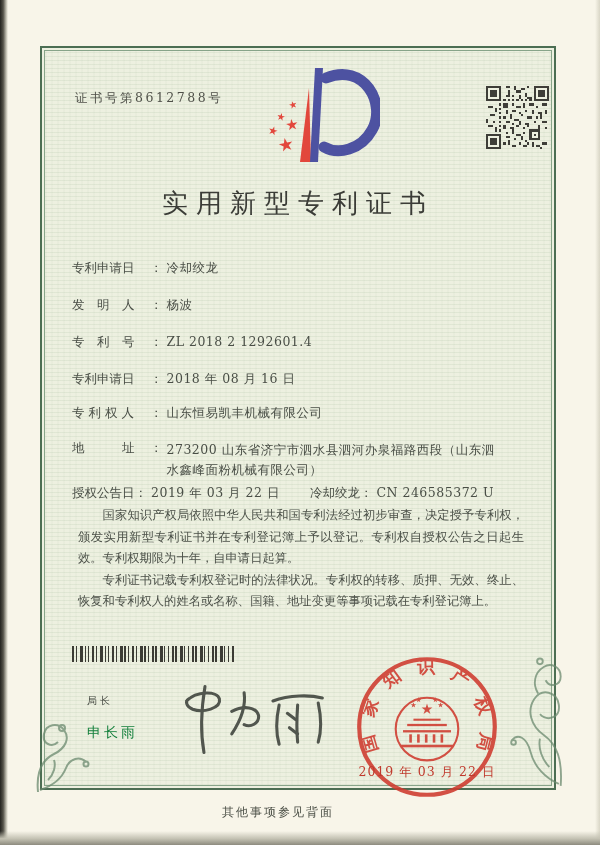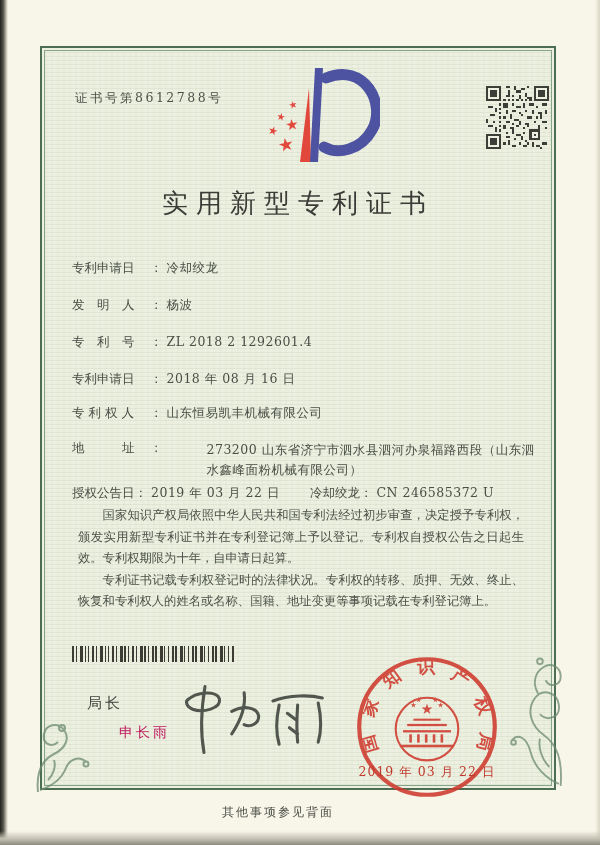--- a/index.html
+++ b/index.html
@@ -35,39 +35,39 @@
   .logo { position:absolute; left:198px; top:12px; width:140px; height:120px; }
   .qr { position:absolute; left:444px; top:38px; width:63px; height:63px; }
 
   .title { position:absolute; left:0; top:138px; width:100%; text-align:center;
     font-size:26px; font-weight:normal; letter-spacing:8px; color:#3b3c37; }
 
   .frow { position:absolute; left:30px; white-space:nowrap; color:#494e46; }
   .flabel { display:inline-block; width:78px; white-space:pre; }
   .fvalue { letter-spacing:.5px; }
   .fvalue.wrap { display:inline-block; vertical-align:top; width:332px; white-space:normal;
-    line-height:20px;margin-left:40px; }
+    line-height:20px; }
   .grant-col-r { position:absolute; left:238px; top:0; }
 
   .paras { position:absolute; left:36px; top:457px; width:446px;
     font-size:12.3px; line-height:21.5px; text-align:justify; color:#4b5048; }
   .paras p { text-indent:2em; }
 
   .barcode { position:absolute; left:30px; top:598px; width:162px; height:16px;
     background:repeating-linear-gradient(90deg,
       #3c3c35 0 2px, rgba(0,0,0,0) 2px 3.5px,
       #3c3c35 3.5px 4.5px, rgba(0,0,0,0) 4.5px 8px,
       #3c3c35 8px 11px, rgba(0,0,0,0) 11px 12.5px,
       #3c3c35 12.5px 13.5px, rgba(0,0,0,0) 13.5px 16px,
       #3c3c35 16px 17px, rgba(0,0,0,0) 17px 20px); }
 
-  .signer-title { position:absolute; left:45px; top:646px; font-size:15px;
+  .signer-title { position:absolute; left:45px; top:646px; font-size:10px;
     letter-spacing:3px; color:#3f433c; }
   .signer-name  { position:absolute; left:45px; top:676px; font-size:14px;
-    letter-spacing:3px; color:#be185d;margin-left:32px; }
+    letter-spacing:3px; color:#15803d; }
   .signature { position:absolute; left:128px; top:632px; width:175px; height:78px; }
 
   .seal { position:absolute; left:312px; top:606px; width:146px; height:146px; opacity:.88; }
   .seal-date { position:absolute; left:312px; top:716px; width:146px; text-align:center;
     font-size:12.5px; color:#c03a2d; letter-spacing:1px; z-index:3; }
 
   .page-no { position:absolute; left:0; top:728px; width:100%; text-align:center;
     font-size:11.5px; color:#4b4c45; letter-spacing:1px; }
 
   .back-note { position:absolute; left:0; top:804px; width:100%; text-align:center;

